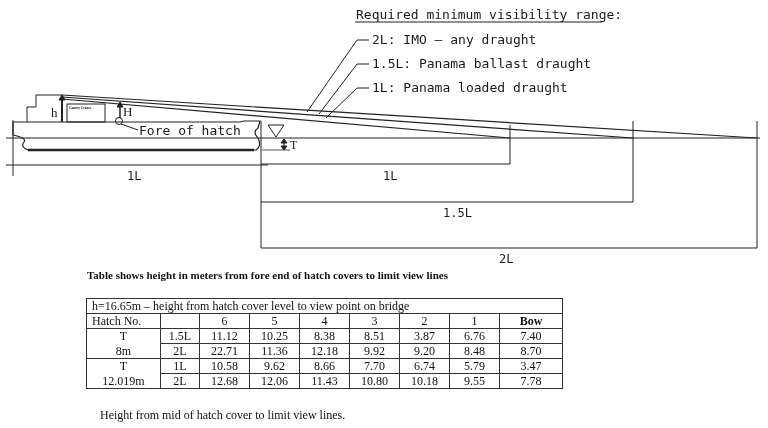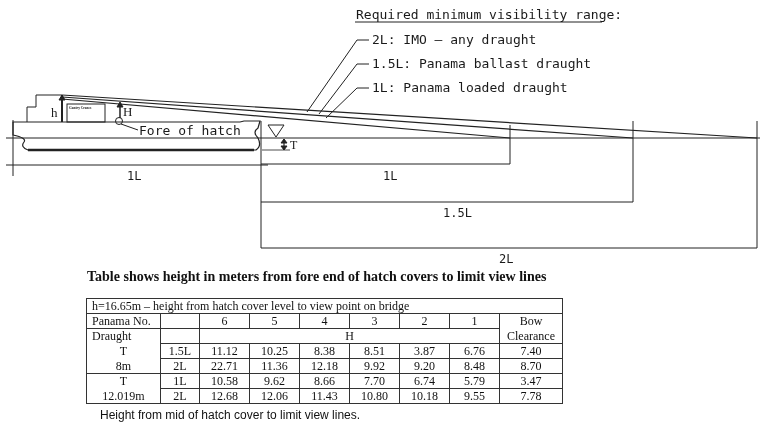--- a/index.html
+++ b/index.html
@@ -3,44 +3,44 @@
   <meta charset="utf-8">
   <style>
     html, body { margin: 0; padding: 0; background: #ffffff; }
     body { width: 768px; height: 428px; position: relative; overflow: hidden; }
     #diagram { position: absolute; left: 0; top: 0; width: 768px; height: 268px; }
     .svg-text-mono { font-family: "DejaVu Sans Mono", "Liberation Mono", monospace; fill: #1a1a1a; }
     .svg-text-serif { font-family: "Liberation Serif", "DejaVu Serif", serif; fill: #1a1a1a; }
     .table-title {
       position: absolute; left: 87px; top: 269px;
       font-family: "Liberation Serif", "DejaVu Serif", serif;
-      font-weight: bold; font-size: 14px; color: #111;
+      font-weight: bold; font-size: 11px; color: #111;
       white-space: nowrap;
     }
     table.data {
       position: absolute; left: 86px; top: 298px;
       border-collapse: collapse;
       font-family: "Liberation Serif", "DejaVu Serif", serif;
       font-size: 12px; color: #111;
     }
     table.data td {
       border: 1px solid #333; padding: 0 2px; height: 14px; line-height: 14px;
       text-align: center; white-space: nowrap;
     }
     table.data td.left { text-align: left; padding-left: 5px; }
     table.data td.nob { border-top: none; border-bottom: none; }
     table.data td.nobt { border-top: none; }
     table.data td.nobb { border-bottom: none; }
     .c0 { width: 66px; }
     .c1 { width: 34px; }
     .cv { width: 45px; }
-    .cb { width: 58px; }
+    .cb { width: 58px; font-weight: bold; }
     .note {
       position: absolute; left: 100px; top: 408px;
-      font-family: Liberation Sans, sans-serif;
+      font-family: Liberation Serif, serif;
       font-size: 12px; color: #111; white-space: nowrap; text-align: right;
     }
   </style>
 </head>
 <body>
 
 <svg id="diagram" width="768" height="268" viewBox="0 0 768 268" xmlns="http://www.w3.org/2000/svg">
   <g stroke="#222" fill="none" stroke-width="1">
 
     <line x1="355" y1="22" x2="602" y2="22" stroke-width="1"></line>
@@ -110,35 +110,29 @@
 </svg>
 
 <div class="table-title">Table shows height in meters from fore end of hatch covers to limit view lines</div>
 
 <table class="data">
   <tbody>
       <tr>
     <td colspan="9" class="left">h=16.65m – height from hatch cover level to view point on bridge</td>
   </tr>
   <tr>
-    <td class="c0 left">Panama No.</td>
+    <td class="c0 left">Hatch No.</td>
     <td class="c1"></td>
     <td class="cv">6</td>
     <td class="cv">5</td>
     <td class="cv">4</td>
     <td class="cv">3</td>
     <td class="cv">2</td>
     <td class="cv">1</td>
     <td class="cb nobb">Bow</td>
-  </tr>
-  <tr>
-    <td class="c0 left nobb">Draught</td>
-    <td class="c1"></td>
-    <td colspan="6">H</td>
-    <td class="cb nobt">Clearance</td>
   </tr>
   <tr>
     <td class="nob">T</td>
     <td>1.5L</td>
     <td>11.12</td>
     <td>10.25</td>
     <td>8.38</td>
     <td>8.51</td>
     <td>3.87</td>
     <td>6.76</td>

